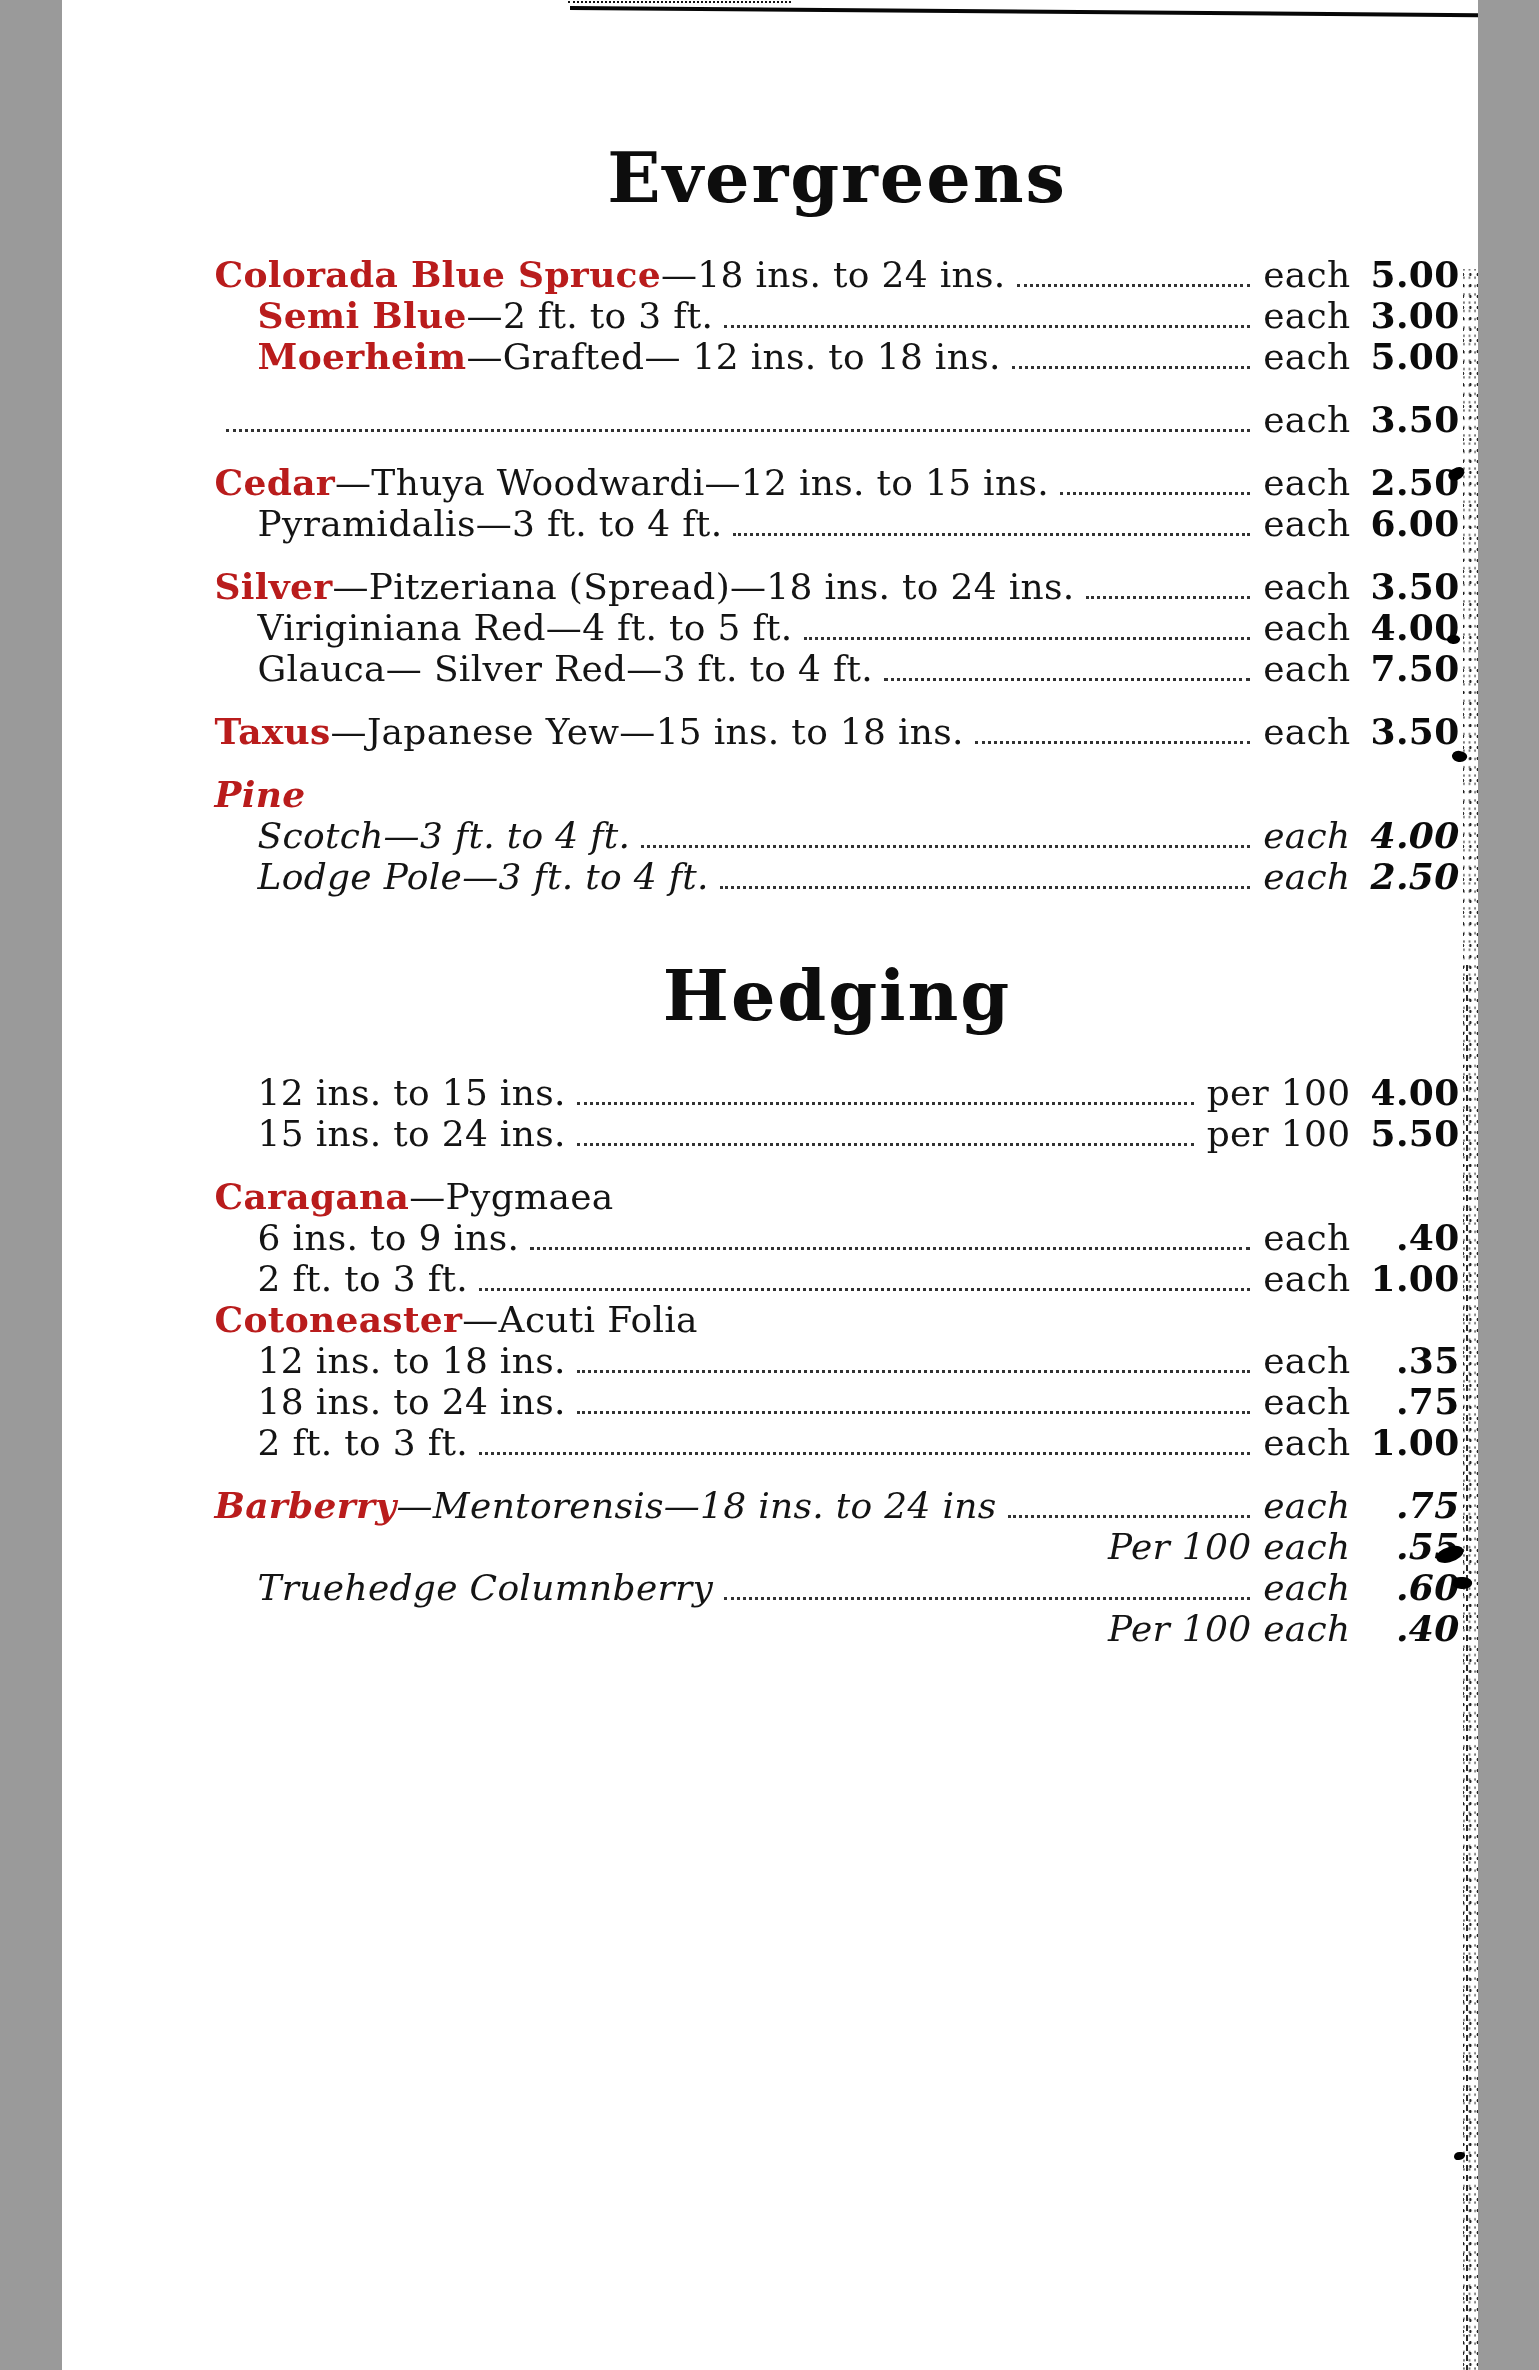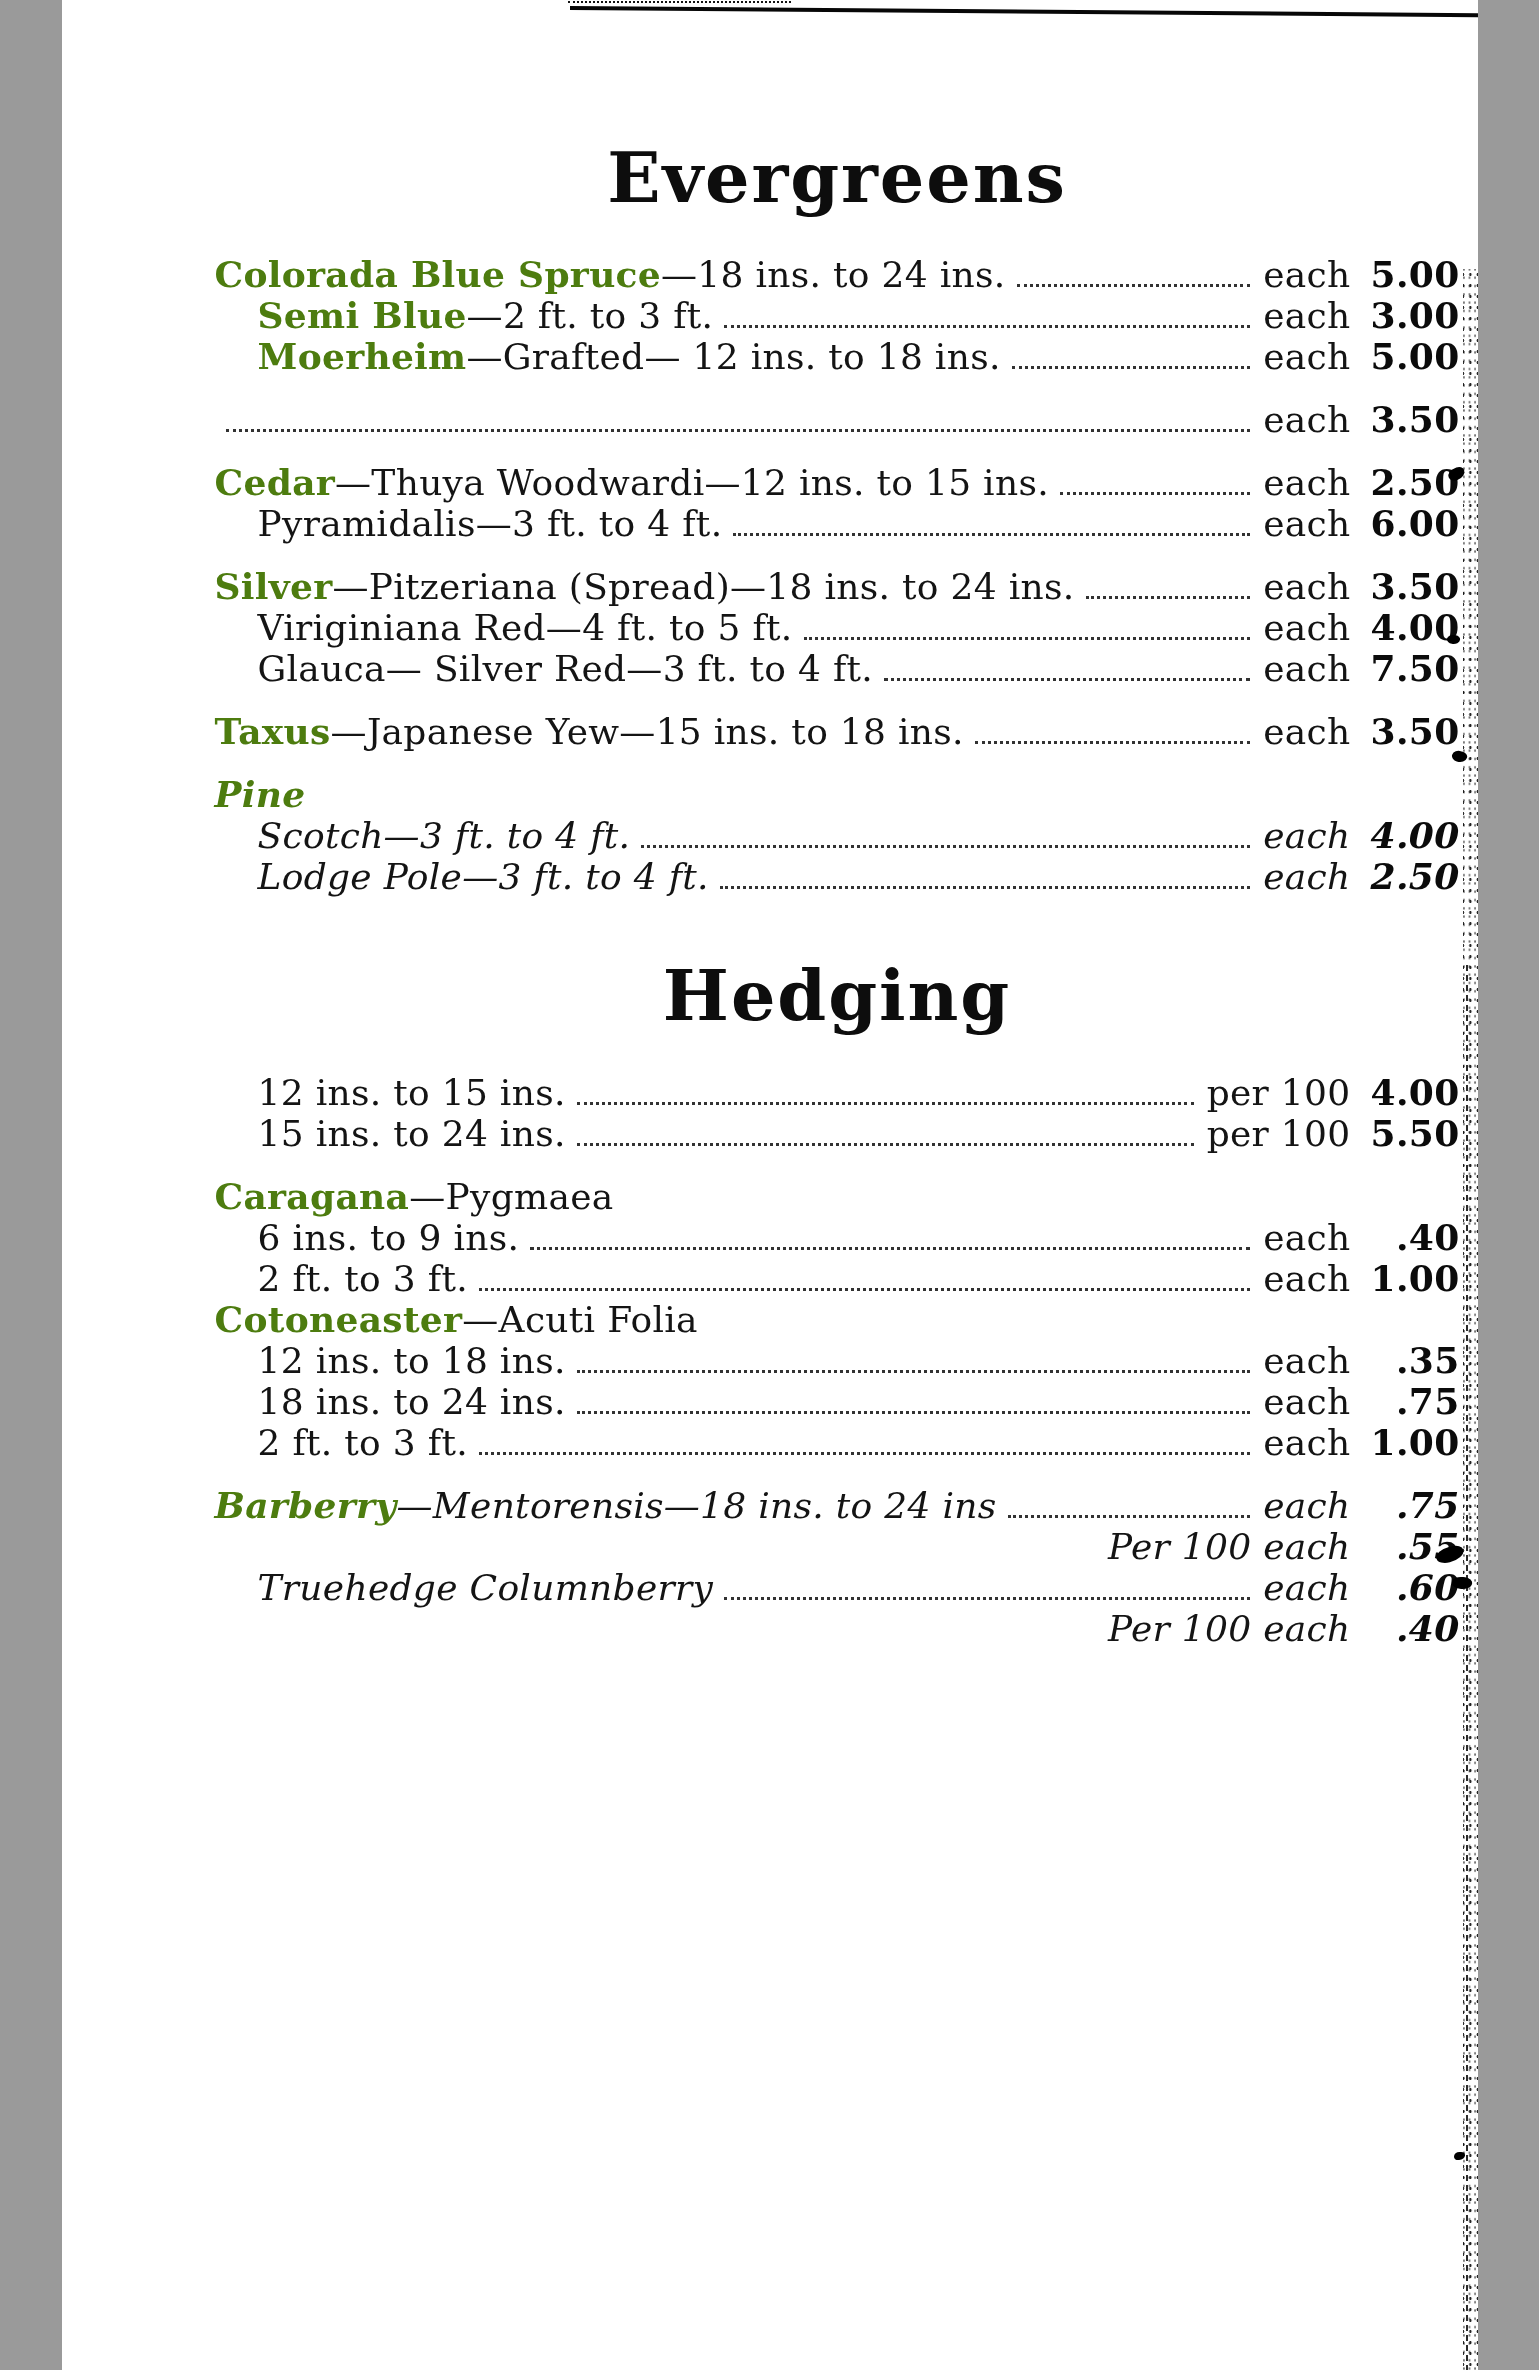--- a/index.html
+++ b/index.html
@@ -35,21 +35,21 @@
     display: flex;
     align-items: baseline;
     font-size: 36px;
     line-height: 41px;
     letter-spacing: 0.3px;
     white-space: nowrap;
     color: #141414;
   }
   .row.indent1 { padding-left: 43px; }
   .label { flex: 0 0 auto; }
-  .lead { font-weight: bold; color: #4d7c0f; }
+  .lead { font-weight: bold; color: #b91c1c; }
   .dots {
     flex: 1 1 28px;
     min-width: 20.4px;
     height: 0;
     border-bottom: 3.2px dotted #1c1c1c;
     margin: 0 13px 0 11px;
     opacity: 0.9;
   }
   .spacer { flex: 1 1 auto; }
   .unit { flex: 0 0 auto; text-align: right; }

